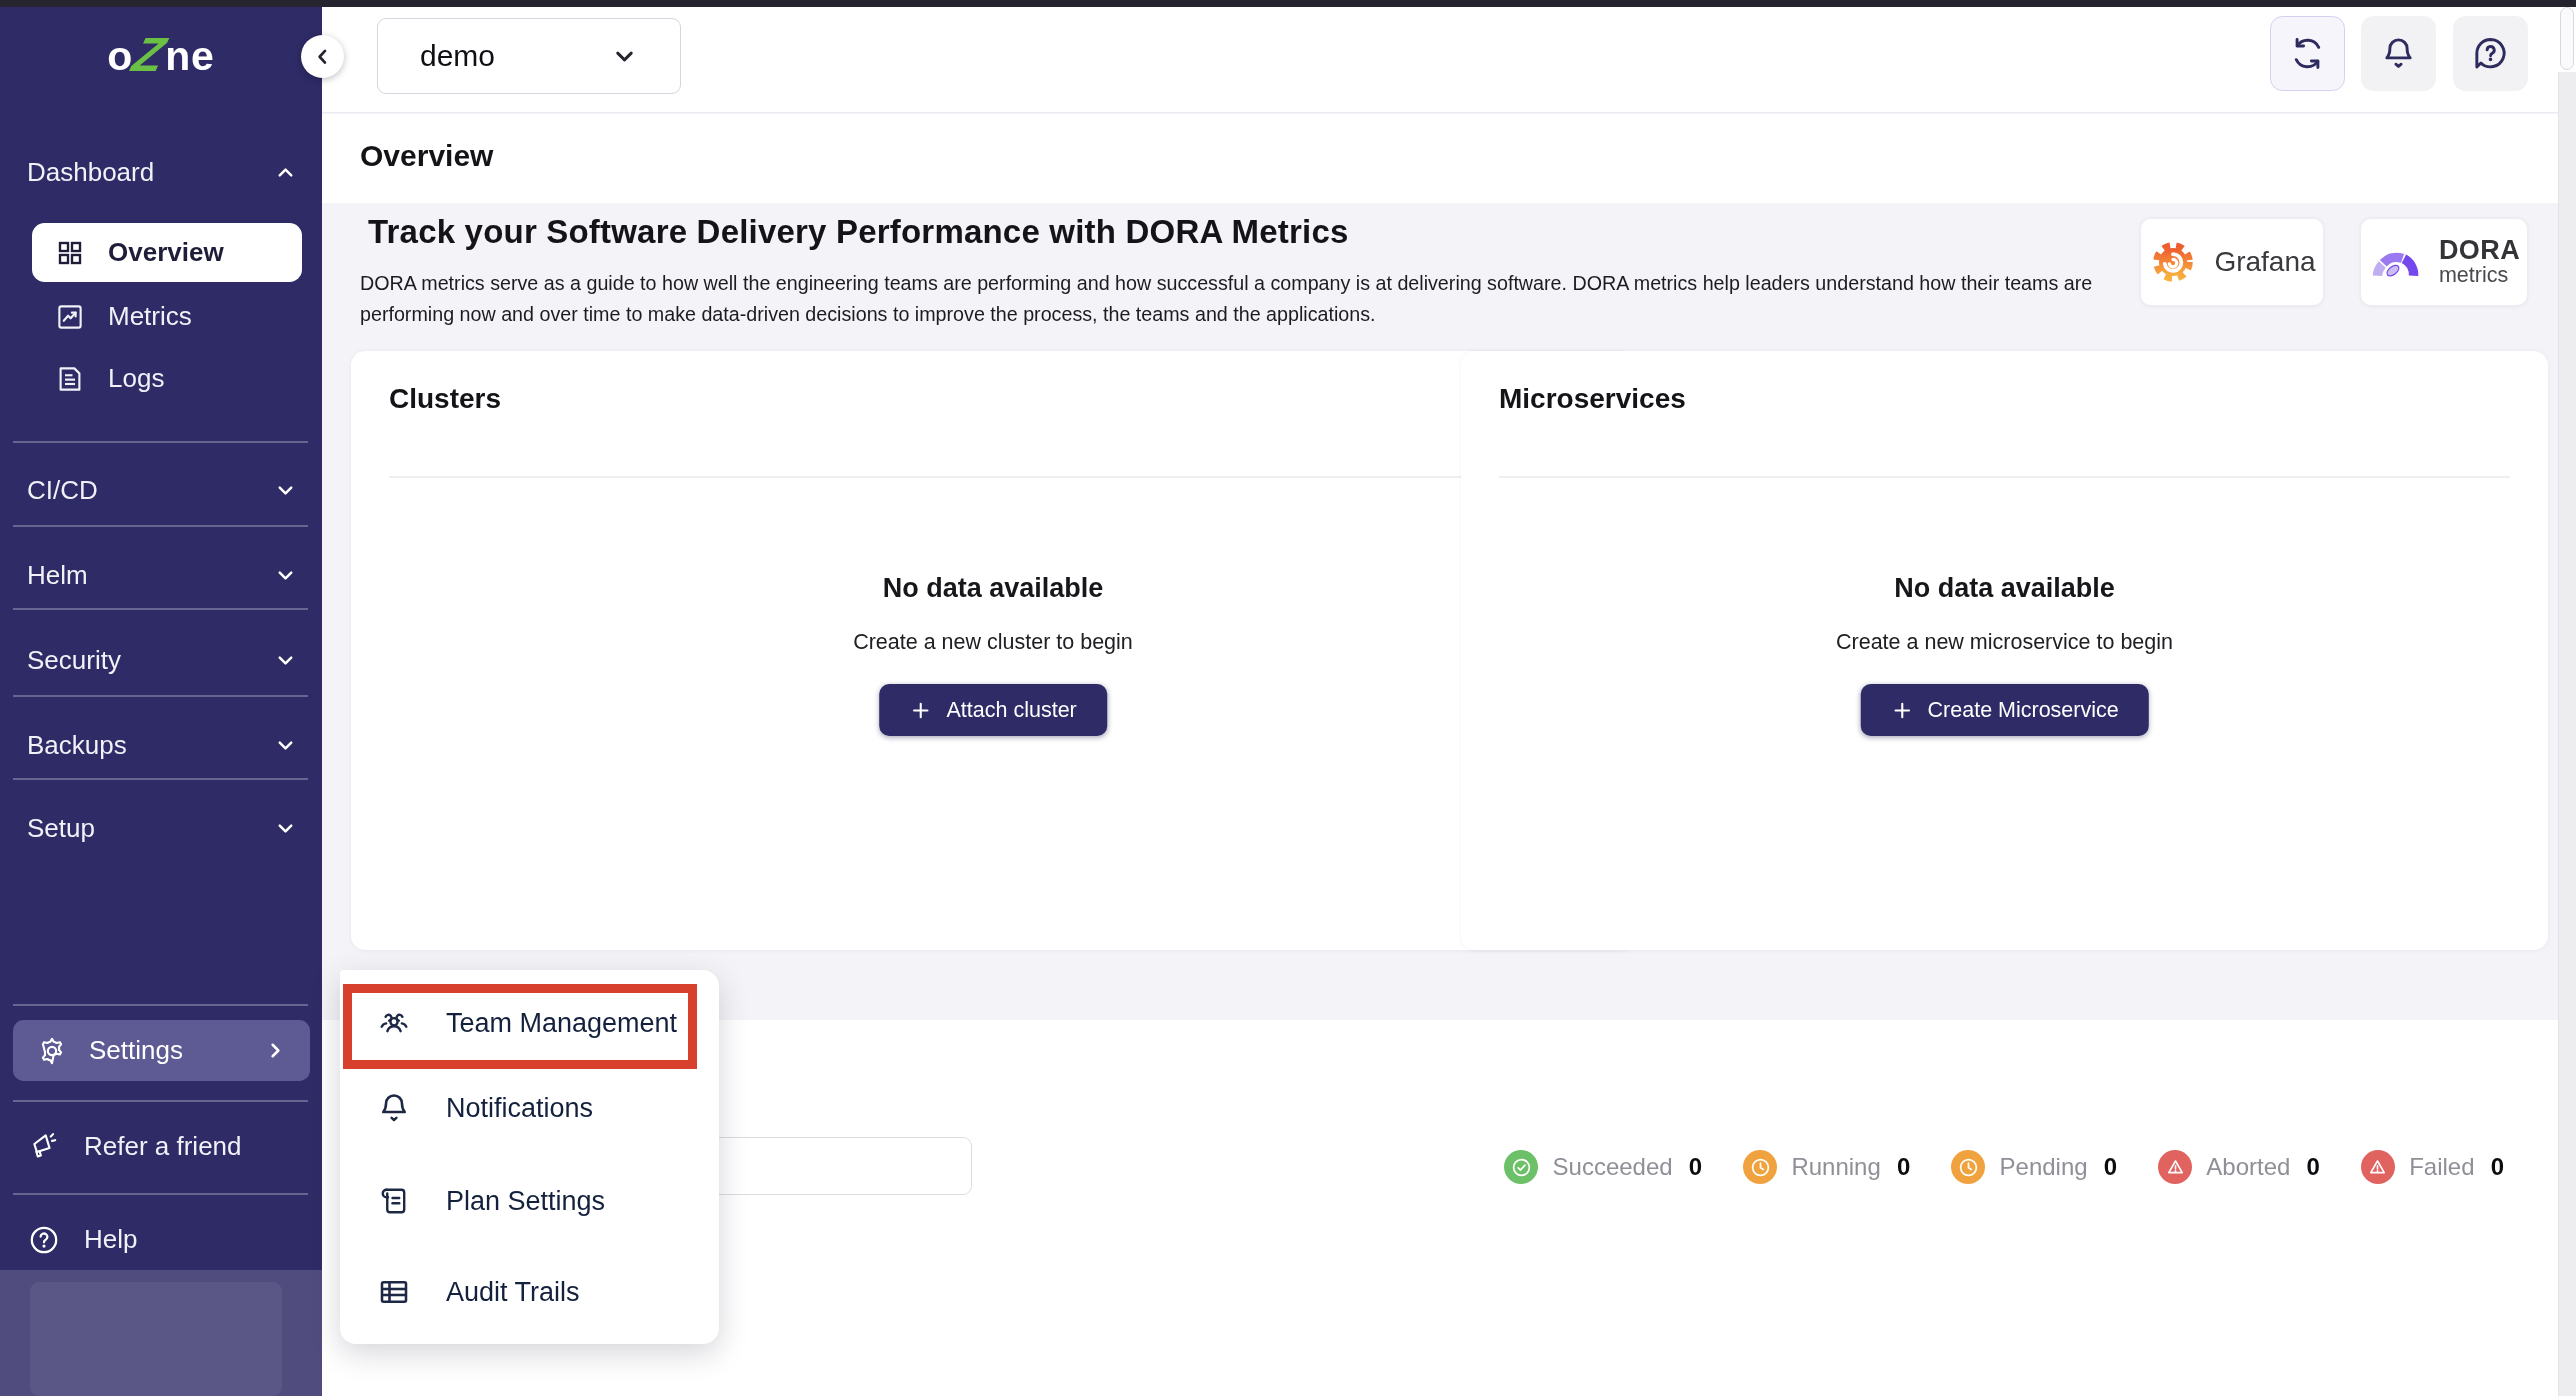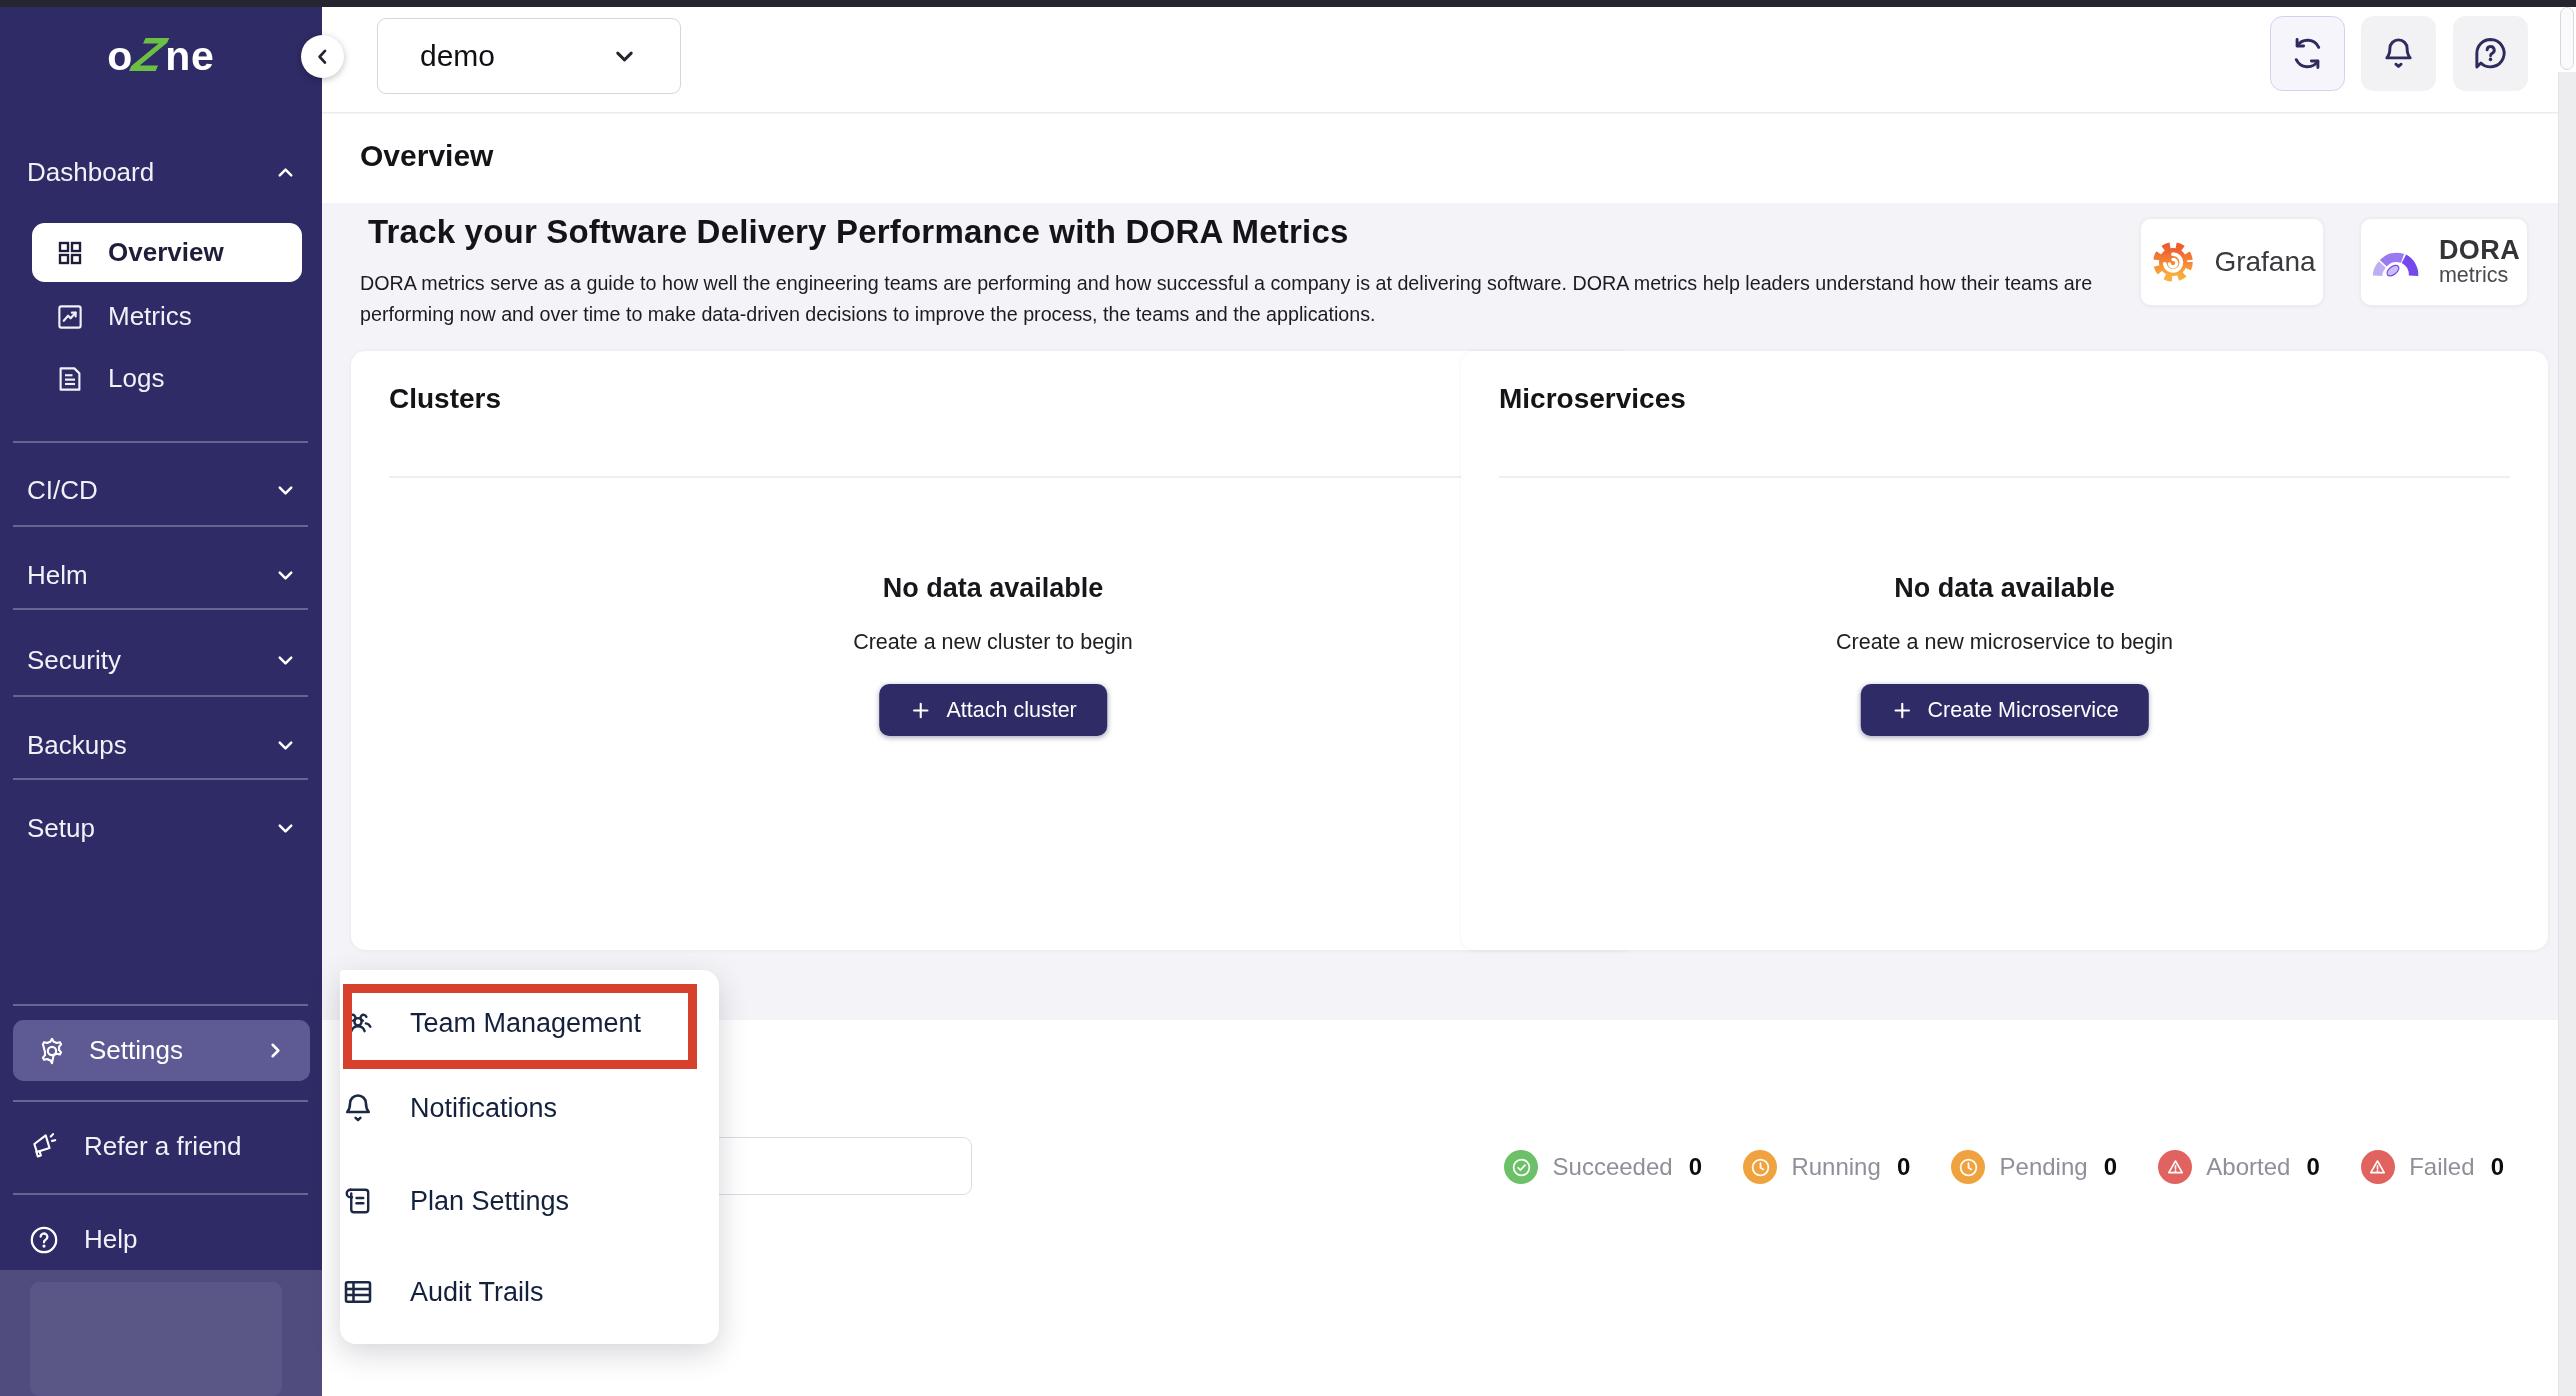--- a/index.html
+++ b/index.html
@@ -57,21 +57,21 @@
   
   .search-box{left:385px;top:1137px;width:587px;height:58px;background:#ffffff;border:1.8px solid #dcdce2;border-radius:9px;}
   .status-row{top:1142px;right:72px;display:flex;align-items:center;gap:41px;height:50px;}
   .status-item{display:flex;align-items:center;gap:14.3px;}
   .status-circ{width:34px;height:34px;border-radius:50%;display:flex;align-items:center;justify-content:center;color:#ffffff;}
   .status-label{font-size:24px;color:#8f8f98;}
   .status-count{font-size:24px;font-weight:700;color:#0c0c10;margin-left:1.8px;}
 
   
   .popup{left:340px;top:970px;width:379px;height:374px;background:#ffffff;border-radius:3.6px 16px 16px 16px;box-shadow:0 9px 30px rgba(20,20,50,0.18);}
-  .popup-item{position:absolute;left:0;width:100%;height:82px;display:flex;align-items:center;gap:34px;font-size:27px;color:#14213d;cursor:pointer;}
+  .popup-item{position:absolute;left:0;width:100%;height:82px;display:flex;align-items:center;gap:34px;padding-left:36px;font-size:27px;color:#14213d;cursor:pointer;}
   .popup-item .pi-icon{color:#1c2844;}
   .red-box{left:343px;top:984px;width:354px;height:85px;border:9px solid #d7402c;background:transparent;z-index:30;}
 
   
   .scroll-track{left:2558px;top:72px;width:18px;height:1325px;background:#ededf0;border-left:0.9px solid #e3e3e8;}
   .scroll-thumb{left:2560px;top:7.2px;width:14.3px;height:63px;background:#fafafc;border:0.9px solid #d8d8de;border-radius:7.2px;}
 </style>
 </head>
 <body>
 

